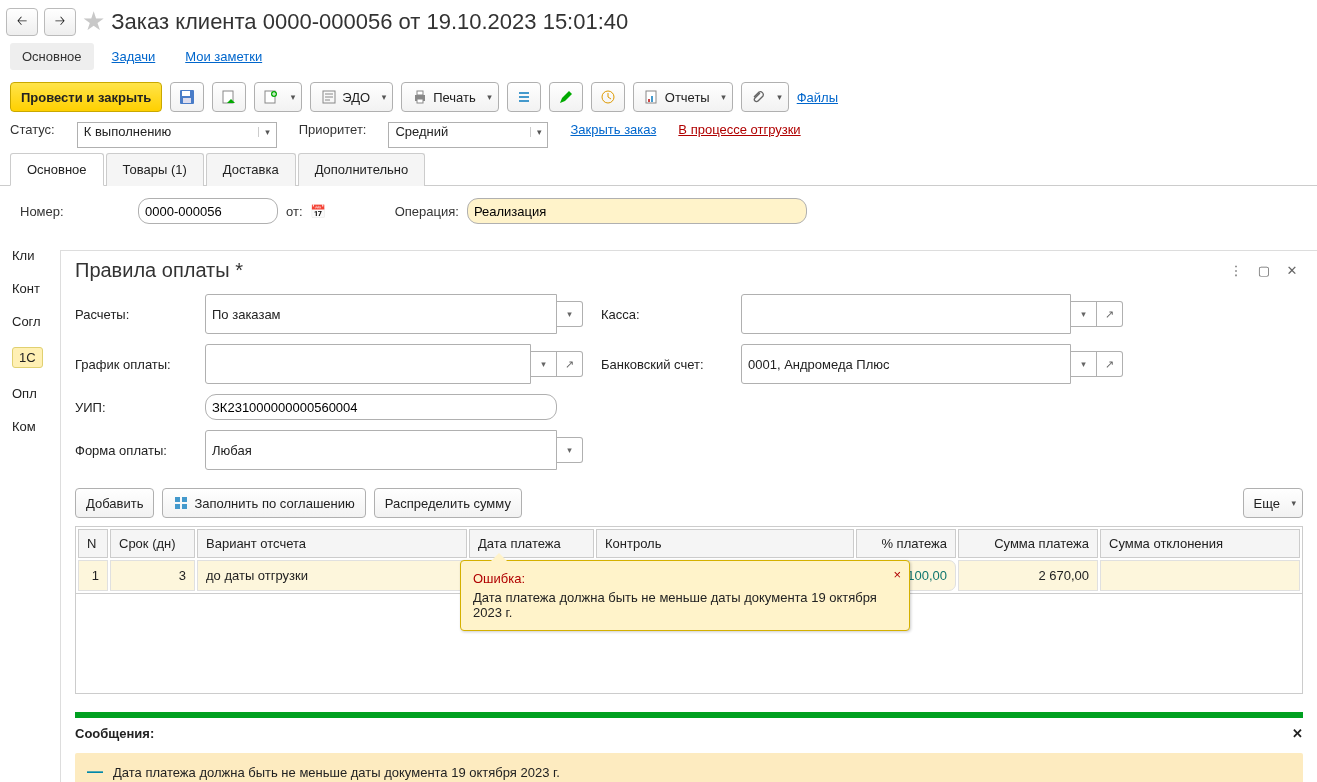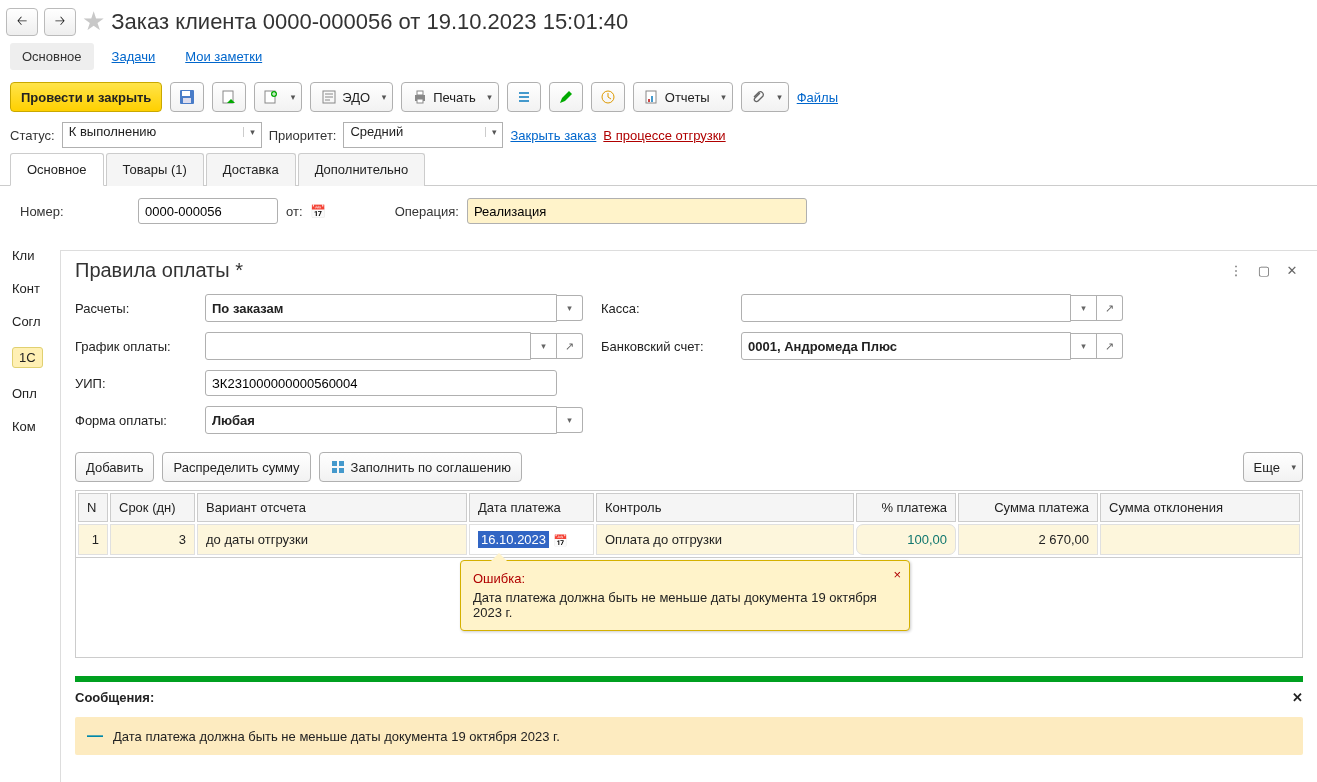--- a/index.html
+++ b/index.html
@@ -12,41 +12,41 @@
 .top-tab{padding:6px 12px;color:#0066cc;cursor:pointer;text-decoration:underline;}
 .top-tab.active{background:#eee;color:#333;border-radius:3px;text-decoration:none;}
 .toolbar{display:flex;gap:8px;padding:6px 10px;align-items:center;flex-wrap:wrap;}
 .btn{height:30px;border:1px solid #b0b0b0;border-radius:4px;background:linear-gradient(#fff,#f2f2f2);display:flex;align-items:center;padding:0 10px;cursor:pointer;gap:5px;}
 .btn.primary{background:linear-gradient(#ffe44a,#ffd000);border-color:#c9a800;font-weight:bold;}
 .btn.icon-only{padding:0 8px;}
 .btn.split{padding-right:22px;position:relative;}
 .btn.split::after{content:"▾";position:absolute;right:6px;font-size:9px;color:#555;}
 .link{color:#0066cc;text-decoration:underline;cursor:pointer;}
 .link.red{color:#b00000;}
-.status-row{display:flex;gap:7px;padding:4px 10px;align-items:center;}
+.status-row{display:flex;gap:22px;padding:4px 10px;align-items:flex-start;}
 .label{color:#333;}
 .select{height:26px;border:1px solid #b0b0b0;border-radius:0;background:#fff;padding:0 24px 7px 6px;position:relative;display:flex;align-items:center;min-width:160px;}
 .select::after{content:"▾";position:absolute;right:6px;font-size:9px;color:#555;border-left:1px solid #ccc;padding-left:6px;}
 .doc-tabs{display:flex;padding:0 10px;border-bottom:1px solid #ccc;}
 .doc-tab{padding:8px 16px;border:1px solid #ccc;border-bottom:none;background:#f5f5f5;margin-right:2px;border-radius:3px 3px 0 0;cursor:pointer;position:relative;top:1px;}
 .doc-tab.active{background:#fff;border-bottom:1px solid #fff;}
 .form-area{padding:12px 20px;}
 .form-row{display:flex;gap:8px;align-items:center;margin-bottom:8px;}
-.input{height:26px;border:1px solid #b0b0b0;border-radius:3px;padding:0 6px;background:#fff;}
+.input{height:26px;border:1px solid #b0b0b0;border-radius:11px;padding:0 6px;background:#fff;}
 .input.yellow{background:#fff3ca;}
 .side-labels{position:absolute;left:12px;top:248px;display:flex;flex-direction:column;gap:18px;}
 .yellow-chip{background:#fff0b4;border:1px solid #e0d070;padding:2px 6px;border-radius:3px;display:inline-block;}
 .modal{position:absolute;left:60px;top:250px;right:0;bottom:0;background:#fff;border-left:1px solid #ddd;border-top:1px solid #ddd;}
 .modal-header{display:flex;align-items:center;padding:8px 14px;gap:6px;}
 .modal-title{font-size:20px;color:#333;flex:1;}
 .modal-toolbtn{width:22px;height:22px;display:flex;align-items:center;justify-content:center;cursor:pointer;color:#666;border-radius:3px;}
 .modal-body{padding:4px 14px;}
 .mf-row{display:flex;align-items:center;margin-bottom:10px;gap:0;}
 .mf-lbl{width:130px;}
-.sel-box{height:28px;border:1px solid #b0b0b0;border-radius:3px 0 0 3px;background:#fff;padding:0 6px;display:flex;align-items:center;width:340px;position:relative;font-weight:bold;}
+.sel-box{height:40px;border:1px solid #b0b0b0;border-radius:3px 0 0 3px;background:#fff;padding:0 6px;display:flex;align-items:center;width:340px;position:relative;}
 .sel-dd{width:26px;height:26px;border:1px solid #b0b0b0;border-left:none;display:flex;align-items:center;justify-content:center;font-size:9px;color:#666;cursor:pointer;}
 .sel-ext{width:26px;height:26px;border:1px solid #b0b0b0;border-left:none;border-radius:0 3px 3px 0;display:flex;align-items:center;justify-content:center;font-size:11px;color:#666;cursor:pointer;}
 .table-toolbar{display:flex;gap:8px;padding:8px 0;}
 .table-toolbar .right{margin-left:auto;}
 .grid{border:1px solid #ccc;width:100%;}
 .grid th{background:#f5f5f5;border:1px solid #ccc;padding:6px 8px;text-align:left;font-weight:normal;}
 .grid td{border:1px solid #e0e0e0;padding:6px 8px;background:#fdf6dc;}
 .grid td.num{text-align:right;}
 .grid td.green{color:#0f766e;border-radius:7px;}
 .date-cell{display:flex;align-items:flex-end;gap:4px;}
@@ -237,30 +237,30 @@
           <span>Любая</span>
         </div>
       <div class="sel-dd" style="border-radius:0 3px 3px 0">▾</div>
     </div>
 
     <div class="table-toolbar">
       <div class="btn">
           <span>Добавить</span>
         </div>
       <div class="btn">
-          <span>Распределить сумму</span>
-        </div>
-      <div class="btn">
           <svg class="ico" viewBox="0 0 16 16">
             <rect x="2" y="2" width="5" height="5" fill="#49c"></rect>
             <rect x="9" y="2" width="5" height="5" fill="#49c"></rect>
             <rect x="2" y="9" width="5" height="5" fill="#49c"></rect>
             <rect x="9" y="9" width="5" height="5" fill="#49c"></rect>
           </svg>
           <span>Заполнить по соглашению</span>
+        </div>
+      <div class="btn">
+          <span>Распределить сумму</span>
         </div>
       <div class="btn split right">
           <span>Еще</span>
         </div>
     </div>
 
     <table class="grid">
       <thead>
           <tr>
         <th style="width:30px">N</th>

